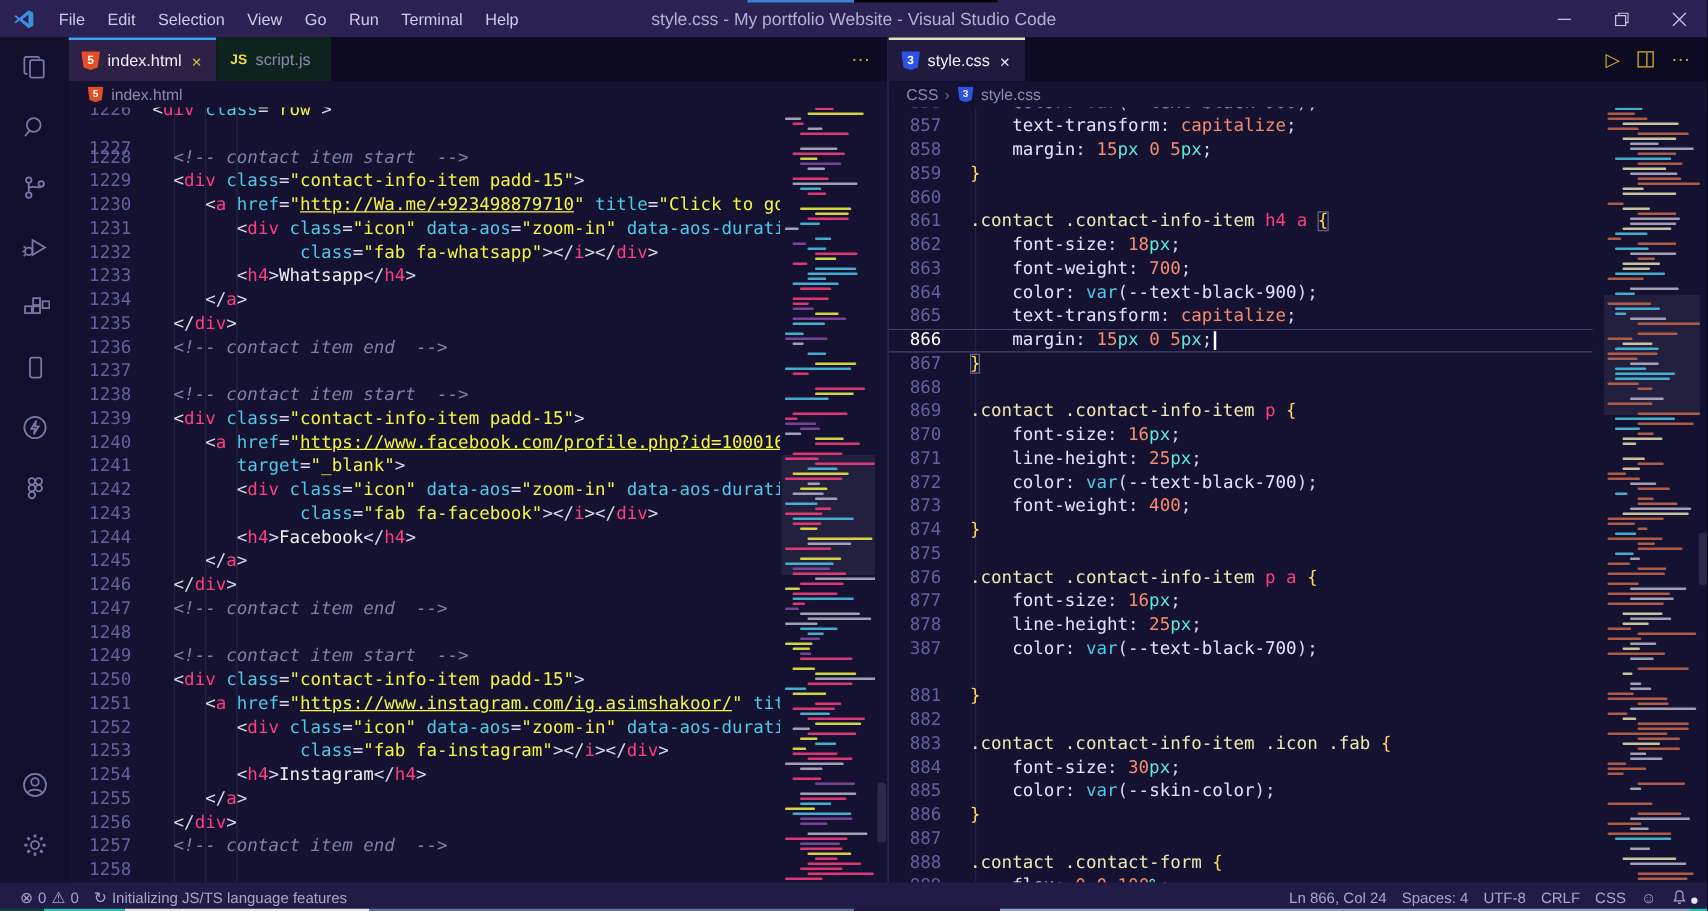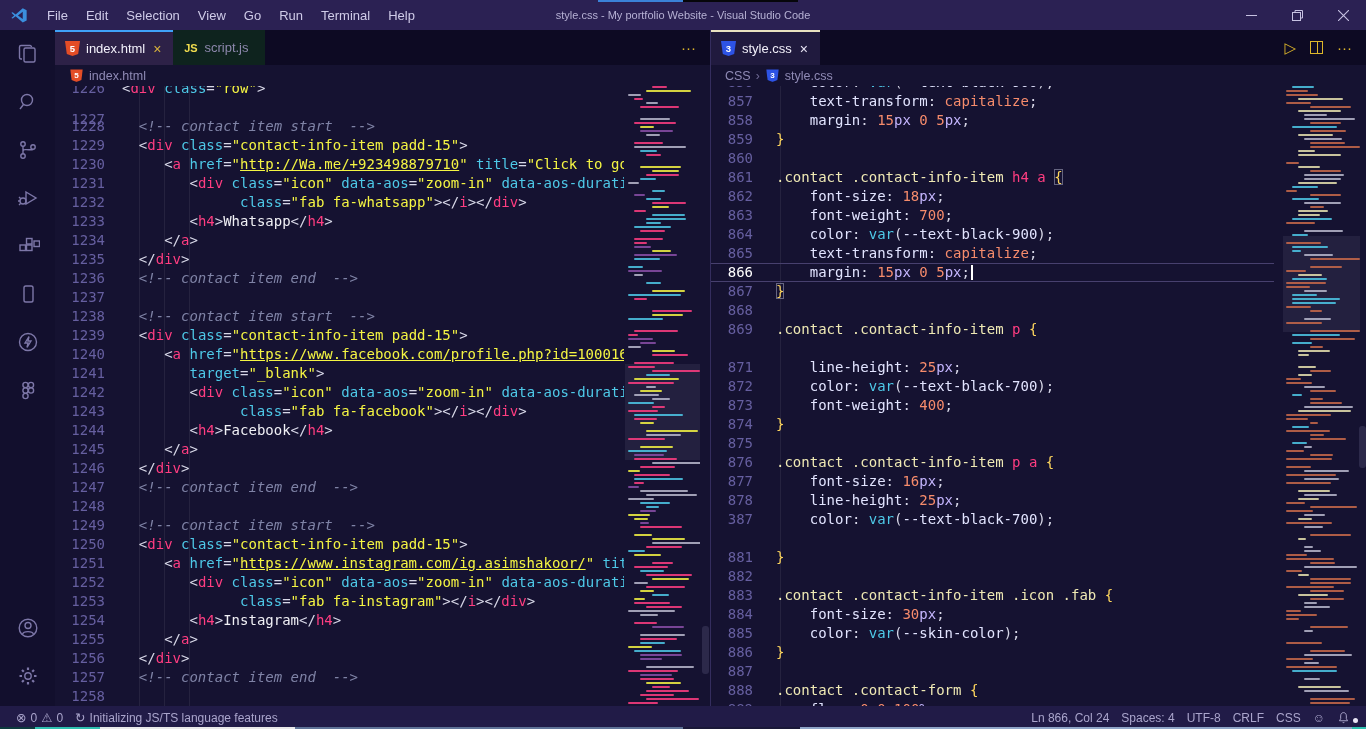--- a/index.html
+++ b/index.html
@@ -6,21 +6,21 @@
   html,body { background:#000; }
   .window { position:relative; width:1366px; height:729px; overflow:hidden;
             background:#151231; font-family:"Liberation Sans", sans-serif; }
 
   
   .titlebar { position:absolute; top:0; left:0; right:0; height:30px;
               background:#2b2153; display:flex; align-items:center; color:#c7c2e2; }
   .vslogo { width:18px; height:18px; margin:0 10px 0 10px; flex:0 0 auto; }
   .menu-item { font-size:13px; padding:0 9px; color:#cfcbe8; cursor:default; }
   .win-title { position:absolute; left:50%; top:0; transform:translateX(-50%);
-               height:30px; line-height:30px; font-size:11px; color:#b6b1d4; white-space:nowrap; }
+               height:30px; line-height:30px; font-size:14px; color:#b6b1d4; white-space:nowrap; }
   .win-controls { position:absolute; right:0; top:0; height:30px; display:flex; }
   .win-btn { width:46px; height:30px; display:flex; align-items:center; justify-content:center; color:#c7c2e2; }
   .topstrip { position:absolute; top:0; left:598px; width:200px; height:2px;
               background:linear-gradient(90deg,#3b82d8 0 85px,#06060a 85px 200px); z-index:9; }
 
   
   .activitybar { position:absolute; top:30px; left:0; width:55px; bottom:23px; background:#120f2d; }
   .act-icon { width:55px; height:48px; display:flex; align-items:center; justify-content:center; }
   .act-icon svg { stroke:#7d77a8; fill:none; stroke-width:1.4; }
   .act-bottom { position:absolute; bottom:6px; left:0; }
@@ -79,21 +79,21 @@
   .s-a  { color:#4ec9e8; }
   .s-s  { color:#f5f543; }
   .s-u  { color:#f5f543; text-decoration:underline; }
   .s-p  { color:#d8d8e8; }
   .s-w  { color:#f0f0f5; }
   .s-c  { color:#7f83a6; font-style:italic; }
   .s-sel{ color:#efe9b4; }
   .s-ele{ color:#ff3d81; }
   .s-pr { color:#e2e4ff; }
   .s-n  { color:#f78c6c; }
-  .s-un { color:#c4b5fd;text-align:center; }
+  .s-un { color:#5eead4;text-align:center; }
   .s-fn { color:#4ec9e8; }
   .s-ar { color:#e2e4ff; }
   .s-br { color:#ffd75e; }
   .s-brm{ color:#ffd75e; outline:1px solid rgba(170,170,195,.55); outline-offset:-1px; }
 
   .guide { position:absolute; top:0; bottom:0; width:1px; background:rgba(255,255,255,.07); }
 
   .minimap { position:absolute; top:0; bottom:0; overflow:hidden; }
   .group.left  .minimap { right:10px; width:75px; }
   .group.right .minimap { right:6px;  width:77px; }
@@ -632,20 +632,21 @@
         <div class="cl" style="top: 63px;"><span class="ln">860</span><span class="cd" style="padding-left: 0px;"></span></div>
         <div class="cl" style="top: 82px;"><span class="ln">861</span><span class="cd" style="padding-left: 0px;"><span class="s-sel">.contact .contact-info-item</span><span class="s-w"> </span><span class="s-ele">h4</span><span class="s-w"> </span><span class="s-ele">a</span><span class="s-w"> </span><span class="s-brm">{</span></span></div>
         <div class="cl" style="top: 101px;"><span class="ln">862</span><span class="cd" style="padding-left: 33.72px;"><span class="s-pr">font-size</span><span class="s-p">: </span><span class="s-n">18</span><span class="s-un">px</span><span class="s-p">;</span></span></div>
         <div class="cl" style="top: 120px;"><span class="ln">863</span><span class="cd" style="padding-left: 33.72px;"><span class="s-pr">font-weight</span><span class="s-p">: </span><span class="s-n">700</span><span class="s-p">;</span></span></div>
         <div class="cl" style="top: 139px;"><span class="ln">864</span><span class="cd" style="padding-left: 33.72px;"><span class="s-pr">color</span><span class="s-p">: </span><span class="s-fn">var</span><span class="s-p">(</span><span class="s-ar">--text-black-900</span><span class="s-p">);</span></span></div>
         <div class="cl" style="top: 158px;"><span class="ln">865</span><span class="cd" style="padding-left: 33.72px;"><span class="s-pr">text-transform</span><span class="s-p">: </span><span class="s-n">capitalize</span><span class="s-p">;</span></span></div>
         <div class="cl cur" style="top: 177px;"><span class="ln">866</span><span class="cd" style="padding-left: 33.72px;"><span class="s-pr">margin</span><span class="s-p">: </span><span class="s-n">15</span><span class="s-un">px</span><span class="s-w"> </span><span class="s-n">0</span><span class="s-w"> </span><span class="s-n">5</span><span class="s-un">px</span><span class="s-p">;</span><span class="caret"></span></span></div>
         <div class="cl" style="top: 196px;"><span class="ln">867</span><span class="cd" style="padding-left: 0px;"><span class="s-brm">}</span></span></div>
         <div class="cl" style="top: 215px;"><span class="ln">868</span><span class="cd" style="padding-left: 0px;"></span></div>
         <div class="cl" style="top: 234px;"><span class="ln">869</span><span class="cd" style="padding-left: 0px;"><span class="s-sel">.contact .contact-info-item</span><span class="s-w"> </span><span class="s-ele">p</span><span class="s-w"> </span><span class="s-br">{</span></span></div>
+        <div class="cl" style="top: 253px;"><span class="ln">870</span><span class="cd" style="padding-left: 33.72px;"><span class="s-pr">font-size</span><span class="s-p">: </span><span class="s-n">16</span><span class="s-un">px</span><span class="s-p">;</span></span></div>
         <div class="cl" style="top: 272px;"><span class="ln">871</span><span class="cd" style="padding-left: 33.72px;"><span class="s-pr">line-height</span><span class="s-p">: </span><span class="s-n">25</span><span class="s-un">px</span><span class="s-p">;</span></span></div>
         <div class="cl" style="top: 291px;"><span class="ln">872</span><span class="cd" style="padding-left: 33.72px;"><span class="s-pr">color</span><span class="s-p">: </span><span class="s-fn">var</span><span class="s-p">(</span><span class="s-ar">--text-black-700</span><span class="s-p">);</span></span></div>
         <div class="cl" style="top: 310px;"><span class="ln">873</span><span class="cd" style="padding-left: 33.72px;"><span class="s-pr">font-weight</span><span class="s-p">: </span><span class="s-n">400</span><span class="s-p">;</span></span></div>
         <div class="cl" style="top: 329px;"><span class="ln">874</span><span class="cd" style="padding-left: 0px;"><span class="s-br">}</span></span></div>
         <div class="cl" style="top: 348px;"><span class="ln">875</span><span class="cd" style="padding-left: 0px;"></span></div>
         <div class="cl" style="top: 367px;"><span class="ln">876</span><span class="cd" style="padding-left: 0px;"><span class="s-sel">.contact .contact-info-item</span><span class="s-w"> </span><span class="s-ele">p</span><span class="s-w"> </span><span class="s-ele">a</span><span class="s-w"> </span><span class="s-br">{</span></span></div>
         <div class="cl" style="top: 386px;"><span class="ln">877</span><span class="cd" style="padding-left: 33.72px;"><span class="s-pr">font-size</span><span class="s-p">: </span><span class="s-n">16</span><span class="s-un">px</span><span class="s-p">;</span></span></div>
         <div class="cl" style="top: 405px;"><span class="ln">878</span><span class="cd" style="padding-left: 33.72px;"><span class="s-pr">line-height</span><span class="s-p">: </span><span class="s-n">25</span><span class="s-un">px</span><span class="s-p">;</span></span></div>
         <div class="cl" style="top: 424px;"><span class="ln">387</span><span class="cd" style="padding-left: 33.72px;"><span class="s-pr">color</span><span class="s-p">: </span><span class="s-fn">var</span><span class="s-p">(</span><span class="s-ar">--text-black-700</span><span class="s-p">);</span></span></div>
         <div class="cl" style="top: 462px;"><span class="ln">881</span><span class="cd" style="padding-left: 0px;"><span class="s-br">}</span></span></div>

